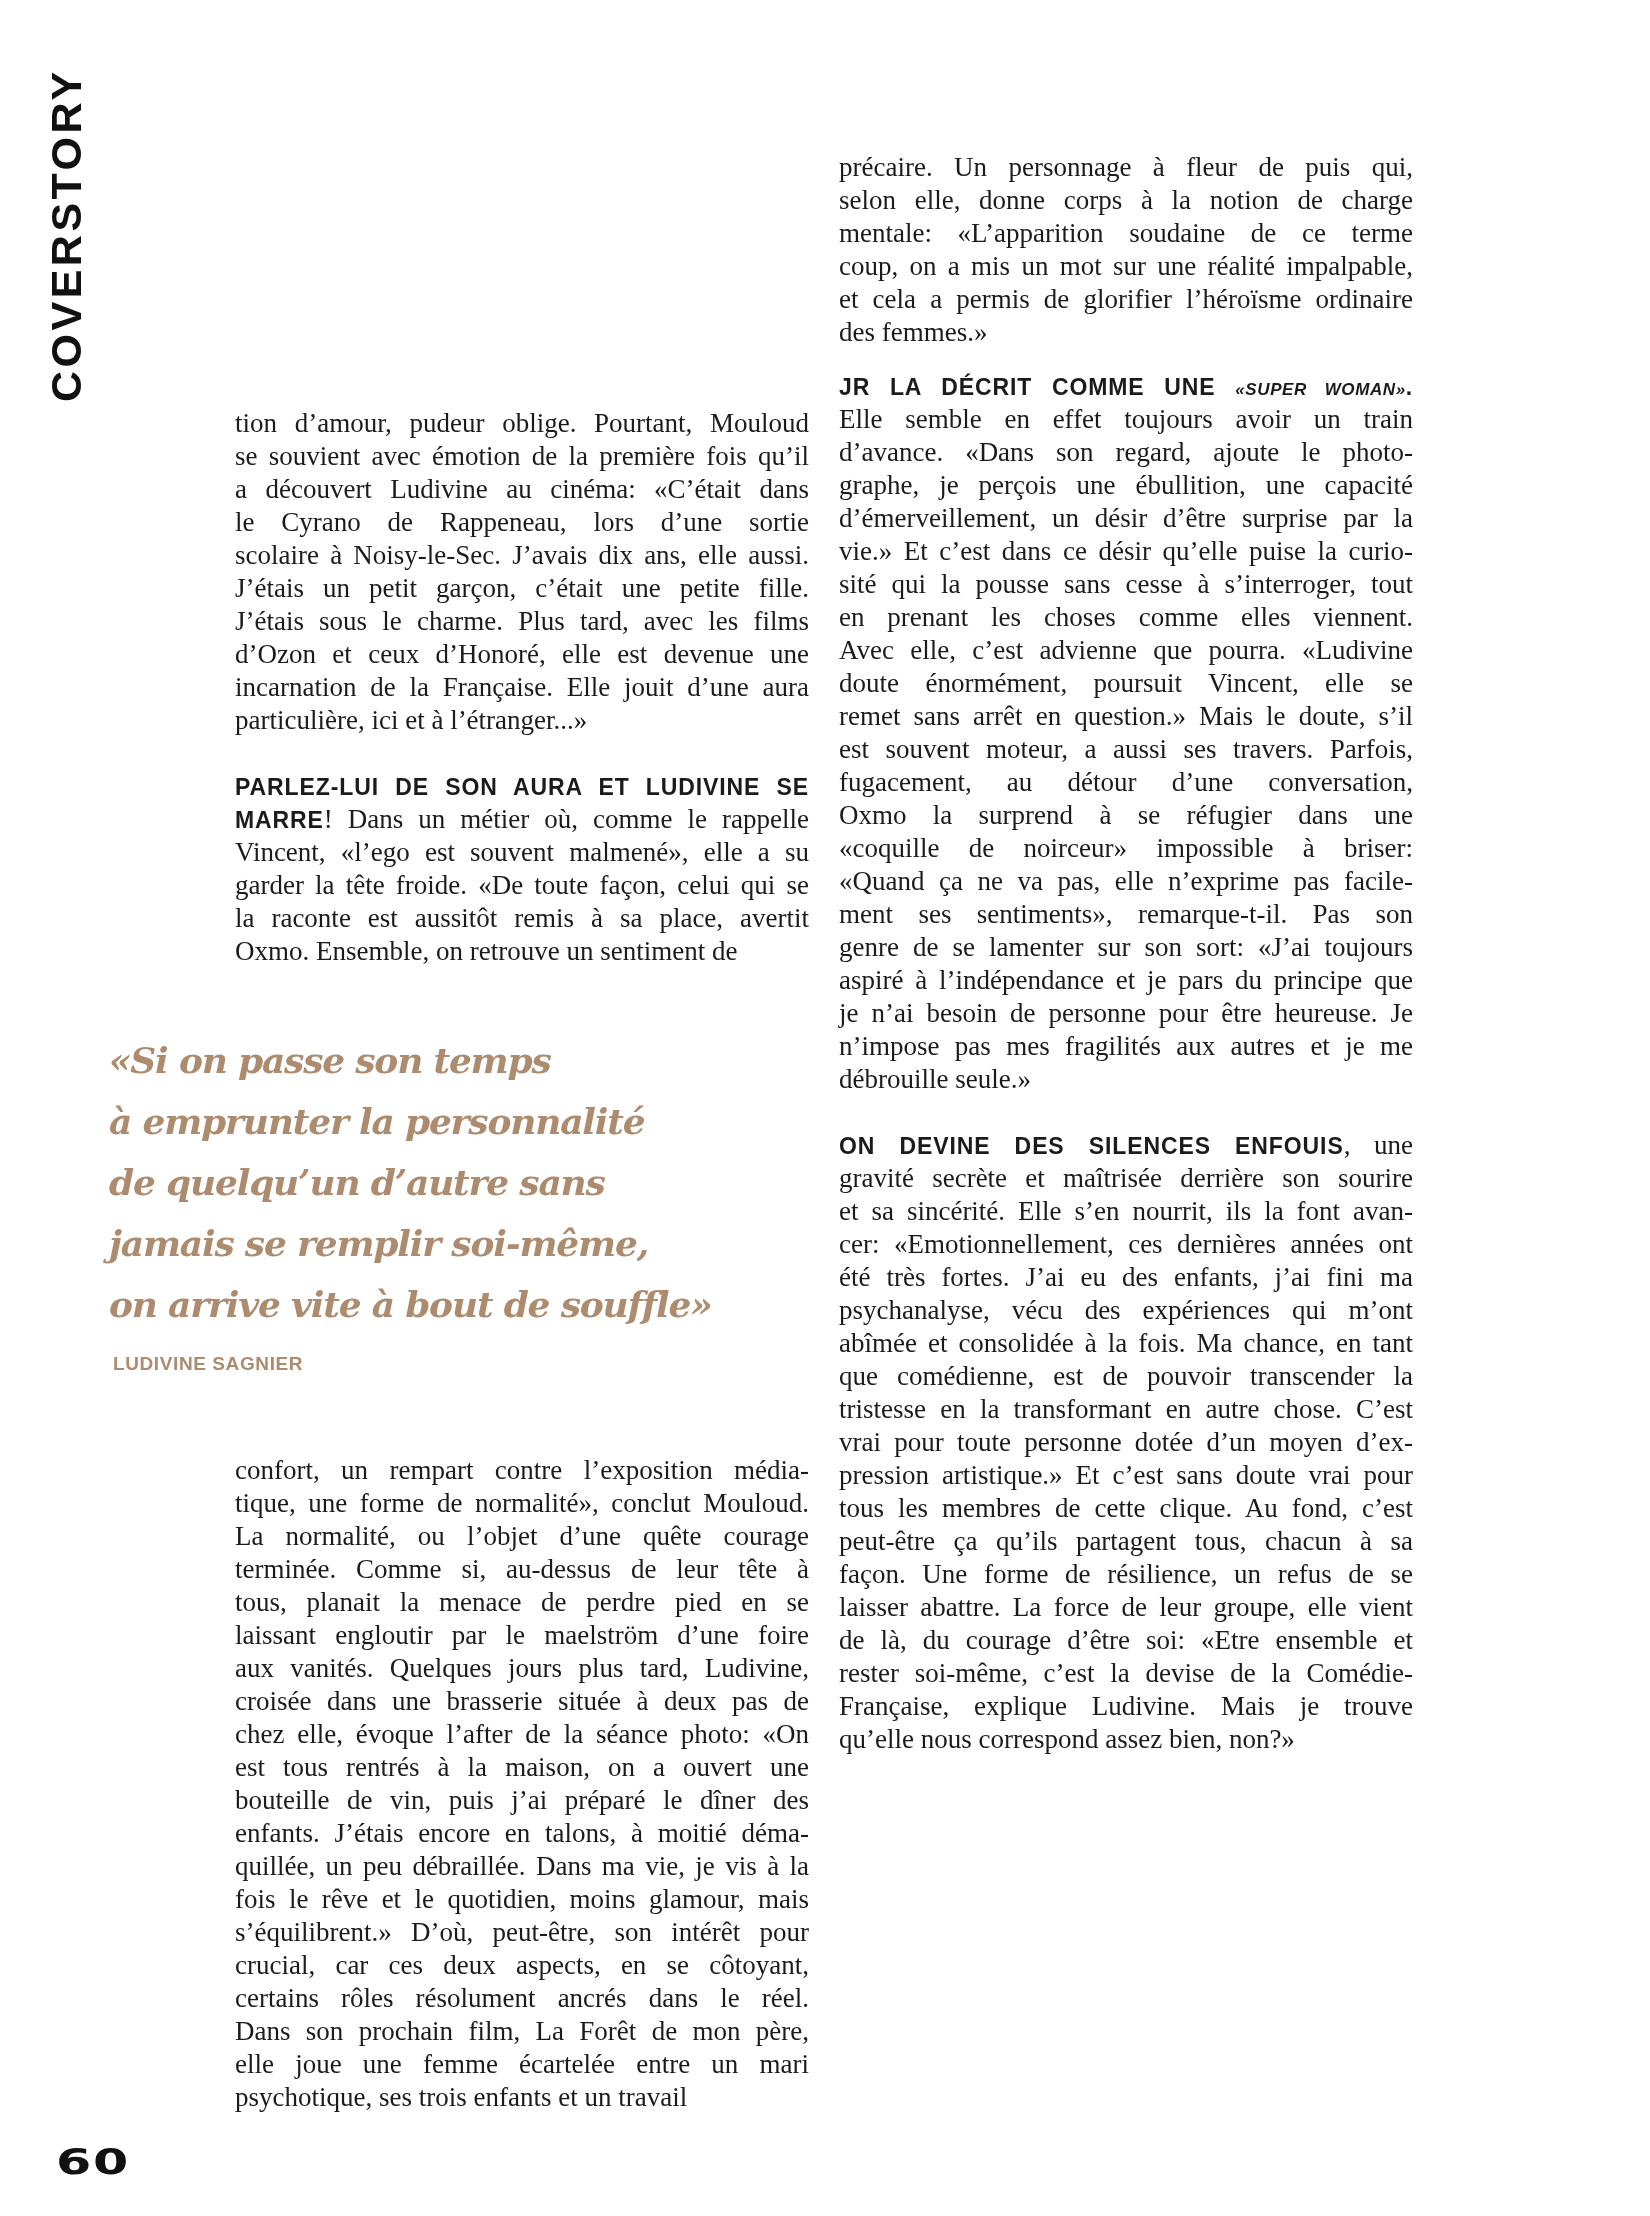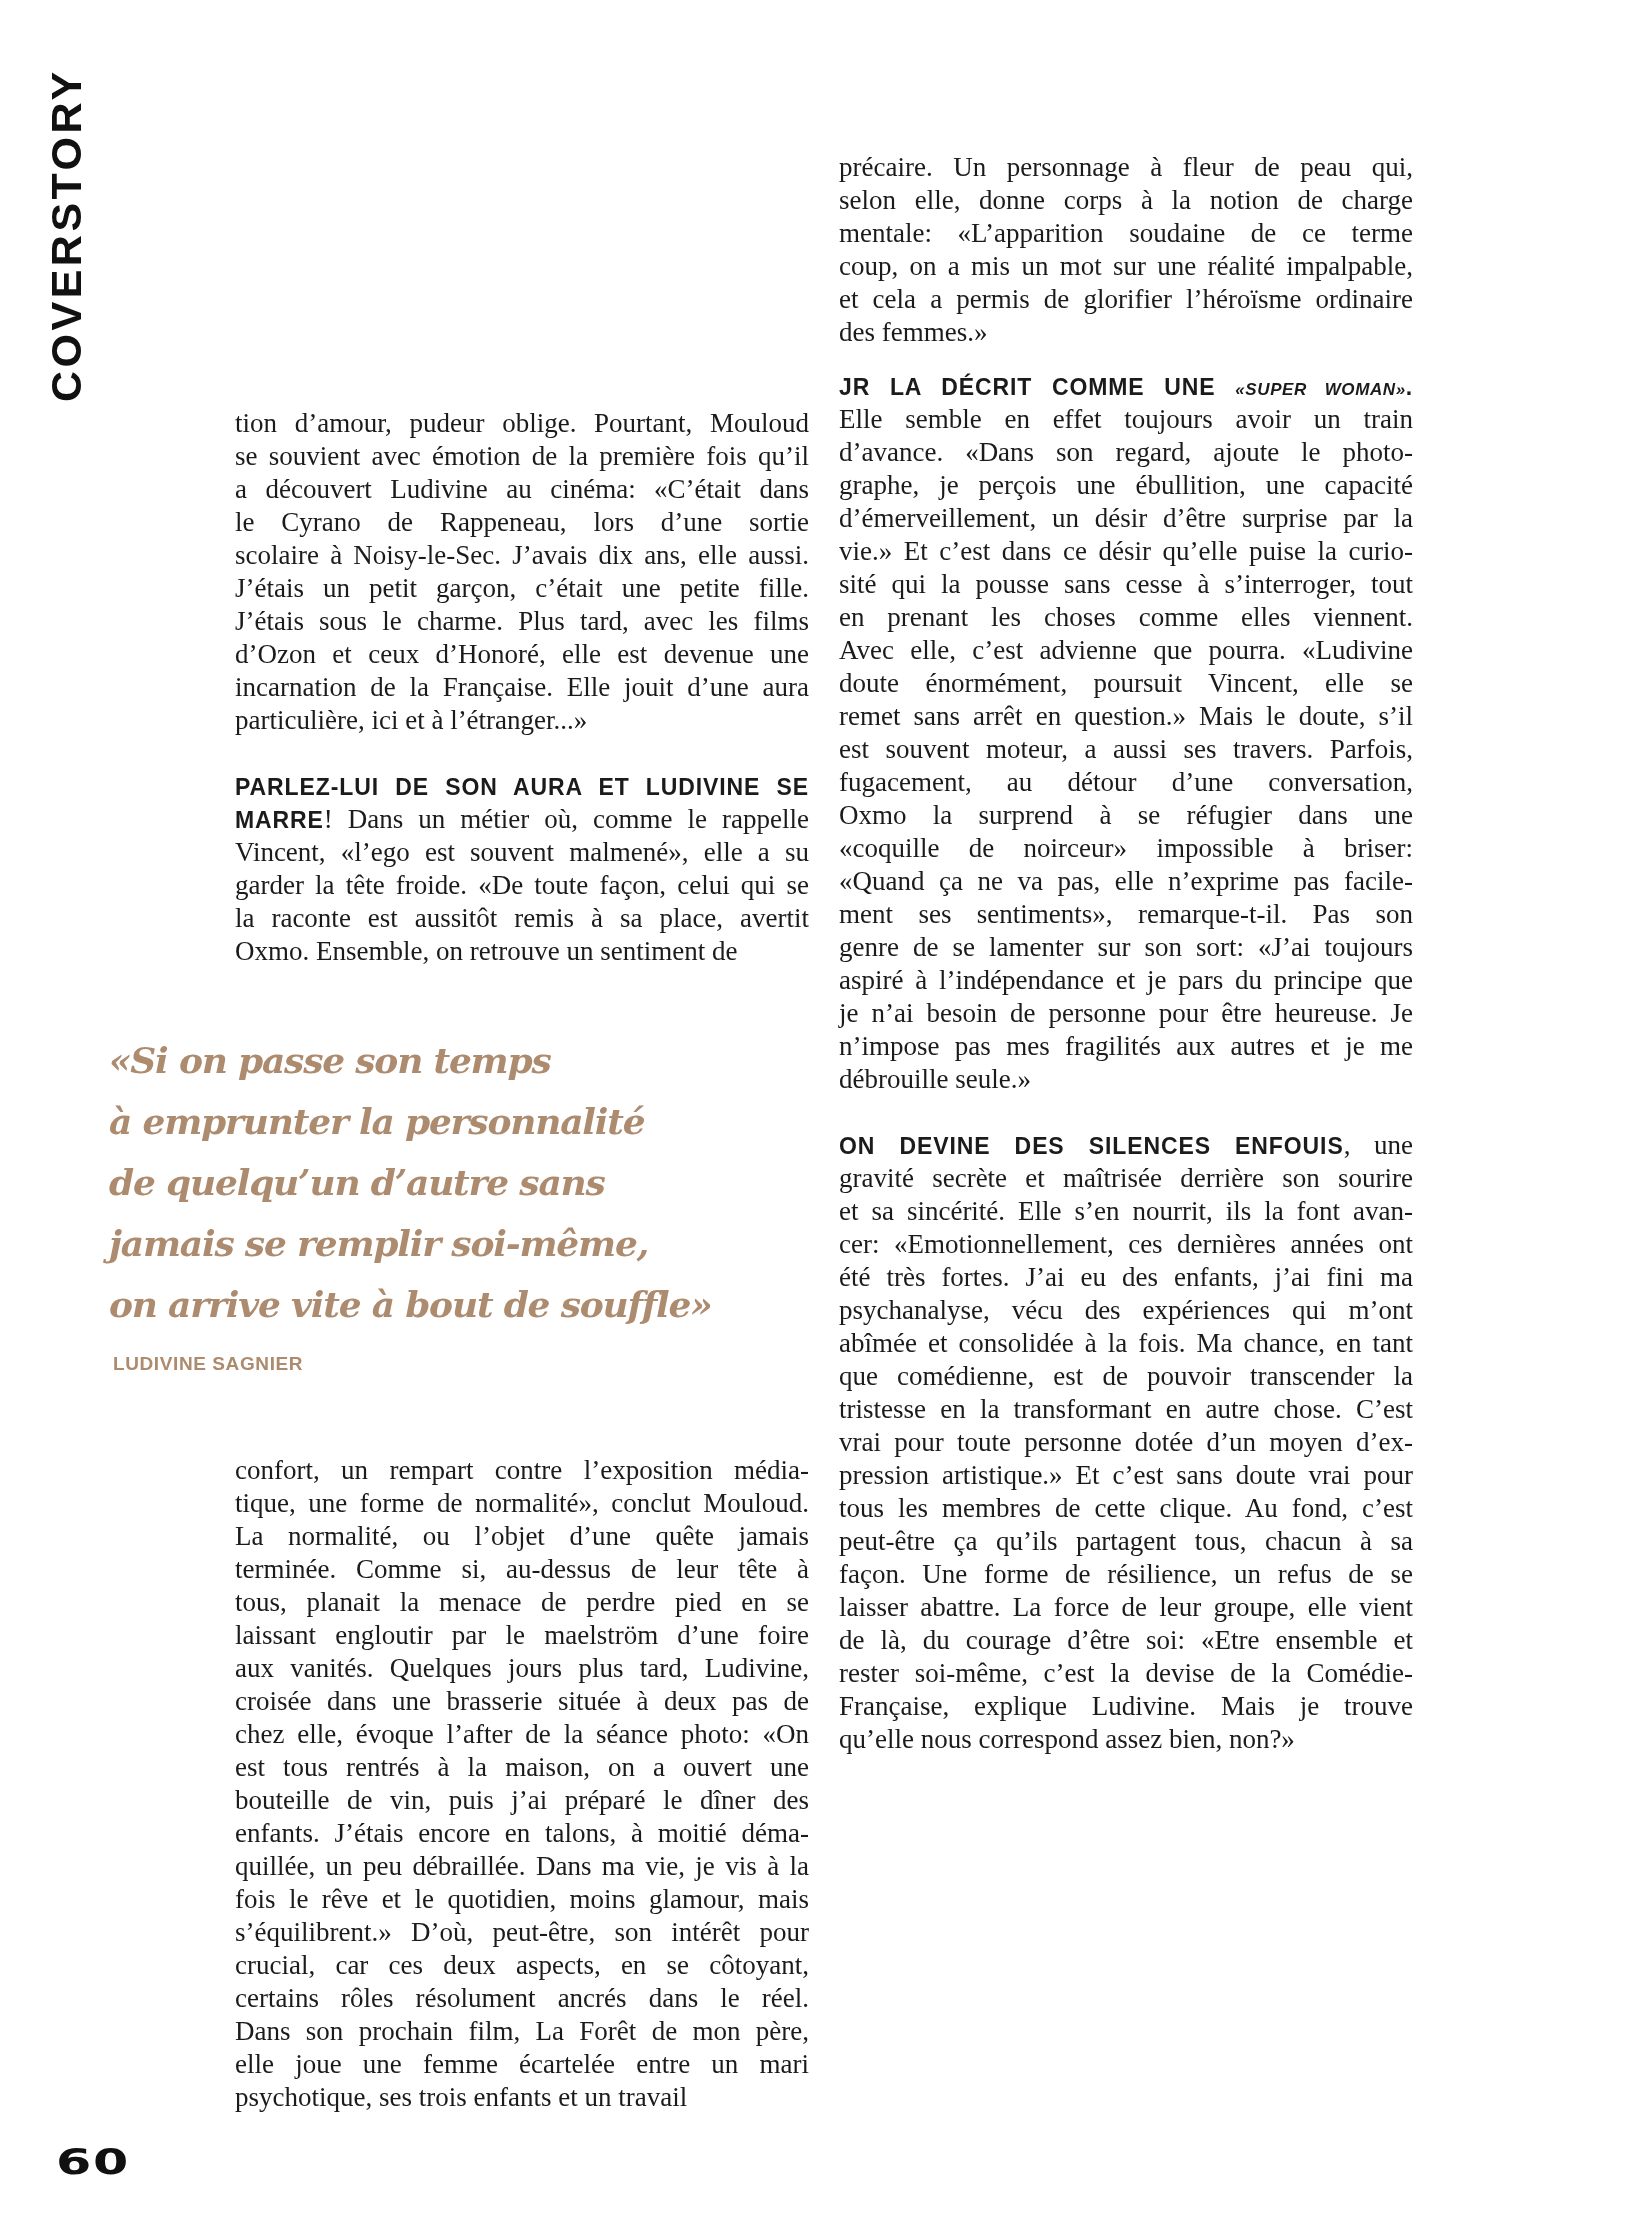--- a/index.html
+++ b/index.html
@@ -73,42 +73,42 @@
   <span class="ln">à emprunter la personnalité</span>
   <span class="ln">de quelqu’un d’autre sans</span>
   <span class="ln">jamais se remplir soi-même,</span>
   <span class="ln">on arrive vite à bout de souffle»</span>
 </div>
 <div class="pull-author">LUDIVINE SAGNIER</div>
 
 <div class="col" id="colA2">
     <span class="ln"><span class="i">confort, un rempart contre l’exposition média-</span></span>
     <span class="ln"><span class="i">tique, une forme de normalité»</span><span>, conclut Mouloud.</span></span>
-    <span class="ln"><span>La normalité, ou l’objet d’une quête jamais</span></span>
+    <span class="ln"><span>La normalité, ou l’objet d’une quête courage</span></span>
     <span class="ln"><span>terminée. Comme si, au-dessus de leur tête à</span></span>
     <span class="ln"><span>tous, planait la menace de perdre pied en se</span></span>
     <span class="ln"><span>laissant engloutir par le maelström d’une foire</span></span>
     <span class="ln"><span>aux vanités. Quelques jours plus tard, Ludivine,</span></span>
     <span class="ln"><span>croisée dans une brasserie située à deux pas de</span></span>
     <span class="ln"><span>chez elle, évoque l’after de la séance photo: </span><span class="i">«On</span></span>
     <span class="ln"><span class="i">est tous rentrés à la maison, on a ouvert une</span></span>
     <span class="ln"><span class="i">bouteille de vin, puis j’ai préparé le dîner des</span></span>
     <span class="ln"><span class="i">enfants. J’étais encore en talons, à moitié déma-</span></span>
     <span class="ln"><span class="i">quillée, un peu débraillée. Dans ma vie, je vis à la</span></span>
     <span class="ln"><span class="i">fois le rêve et le quotidien, moins glamour, mais</span></span>
     <span class="ln"><span class="i">s’équilibrent.»</span><span> D’où, peut-être, son intérêt pour</span></span>
     <span class="ln"><span class="i">crucial, car ces deux aspects, en se côtoyant,</span></span>
     <span class="ln"><span>certains rôles résolument ancrés dans le réel.</span></span>
     <span class="ln"><span>Dans son prochain film, </span><span class="i">La Forêt de mon père</span><span>,</span></span>
     <span class="ln"><span>elle joue une femme écartelée entre un mari</span></span>
     <span class="ln last"><span>psychotique, ses trois enfants et un travail</span></span>
   </div>
 
 <div class="col" id="colB">
-    <span class="ln"><span>précaire. Un personnage à fleur de peau qui,</span></span>
+    <span class="ln"><span>précaire. Un personnage à fleur de puis qui,</span></span>
     <span class="ln"><span>selon elle, donne corps à la notion de charge</span></span>
     <span class="ln"><span>mentale: </span><span class="i">«L’apparition soudaine de ce terme</span></span>
     <span class="ln"><span class="i">coup, on a mis un mot sur une réalité impalpable,</span></span>
     <span class="ln"><span class="i">et cela a permis de glorifier l’héroïsme ordinaire</span></span>
     <span class="ln last"><span class="i">des femmes.»</span></span>
     <span class="gap" style="height: 21px;"></span>
     <span class="ln"><span class="c">JR LA DÉCRIT COMME UNE </span><span class="ci">«SUPER WOMAN»</span><span class="c">.</span></span>
     <span class="ln"><span>Elle semble en effet toujours avoir un train</span></span>
     <span class="ln"><span>d’avance. </span><span class="i">«Dans son regard</span><span>, ajoute le photo-</span></span>
     <span class="ln"><span>graphe, </span><span class="i">je perçois une ébullition, une capacité</span></span>

